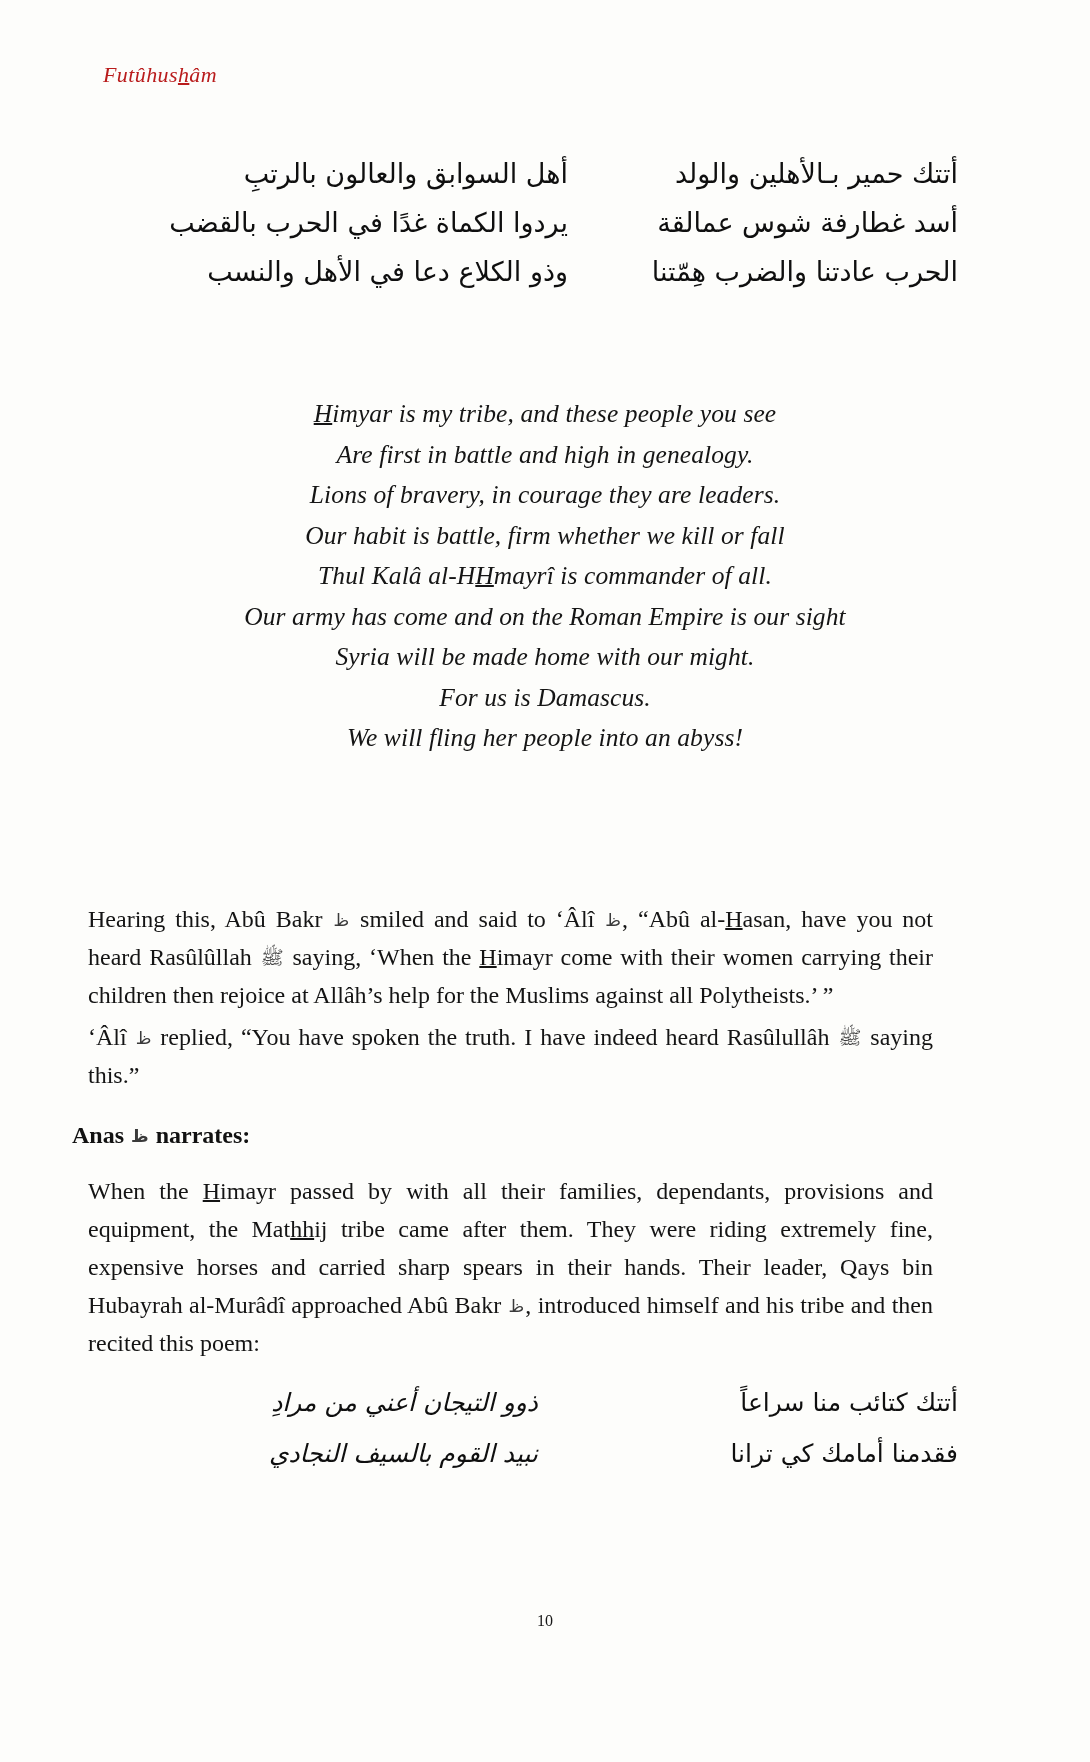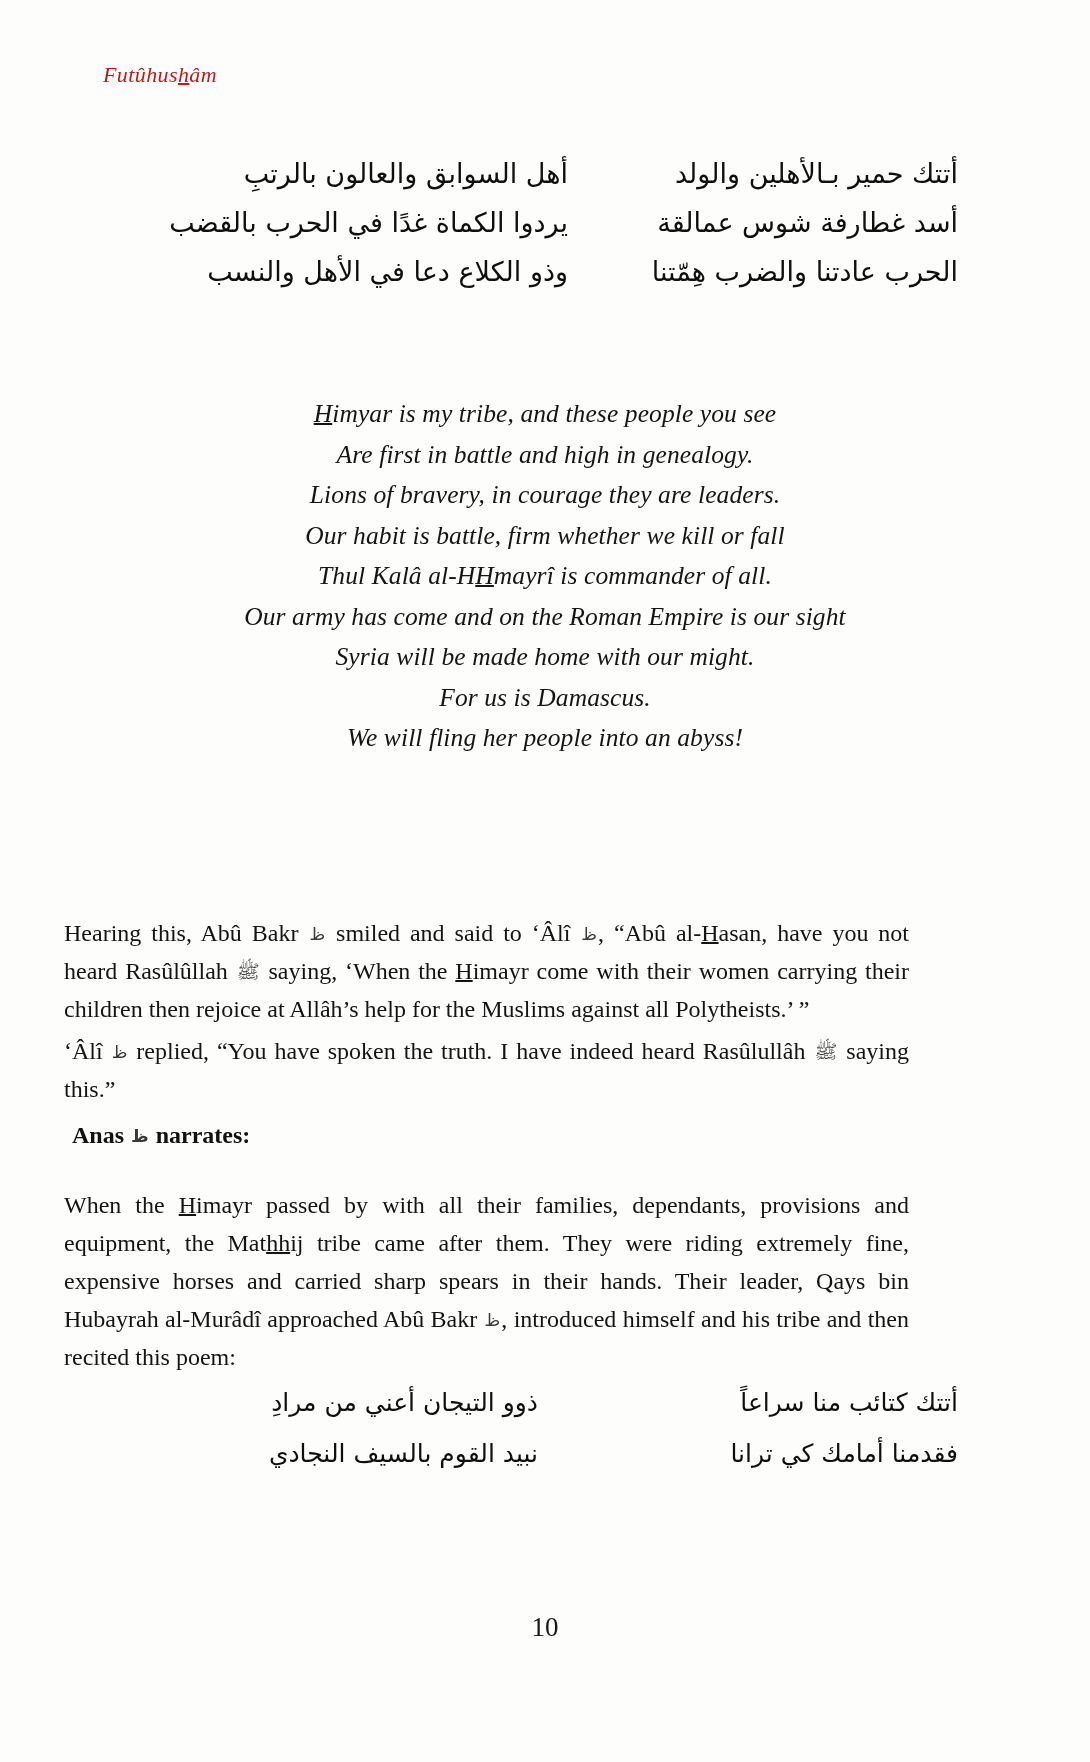--- a/index.html
+++ b/index.html
@@ -61,21 +61,21 @@
     margin-bottom: 26px;
   }
   .hemistich {
     flex: 0 0 auto;
     text-align: right;
   }
   .hemistich.right { width: 390px; }
   .hemistich.left  { width: 450px; text-align: right; }
 
   .arabic-block.second .hemistich.right { width: 420px; }
-  .arabic-block.second .hemistich.left  { width: 420px; }
+  .arabic-block.second .hemistich.left  { width: 420px; font-style: italic; }
 
   
   .verse-block {
     position: absolute;
     left: 0;
     top: 366px;
     width: 1090px;
     text-align: center;
     margin-top: 28px;
   }
@@ -84,28 +84,27 @@
     font-size: 25.5px;
     line-height: 40.5px;
     color: #151515;
     letter-spacing: 0.1px;
   }
   .verse-line u { text-decoration: underline; text-underline-offset: 1px; }
 
   
   .para {
     position: absolute;
-    left: 64px;
+    left: 88px;
     width: 845px;
     font-size: 24px;
     line-height: 38px;
     text-align: justify;
     text-justify: inter-word;
     color: #141414;
-    margin-top: 14px;
   }
   .para u { text-decoration: underline; text-underline-offset: 1px; }
   .para-1 { top: 900px; }
   .para-2 { top: 1018px; }
   .para-3 { top: 1172px; }
 
   .section-heading {
     position: absolute;
     left: 72px;
     top: 1122px;
@@ -127,21 +126,21 @@
   }
   .honorific.saw { font-size: 19px; }
 
   
   .folio {
     position: absolute;
     left: 0;
     top: 1612px;
     width: 1090px;
     text-align: center;
-    font-size: 27px;
+    font-size: 16px;
     color: #171717;
   }
 </style>
 </head>
 <body>
 
 <div class="page">
 
   <div class="running-head">
     <span id="running-head-text">Futûhus<u>h</u>âm</span>

